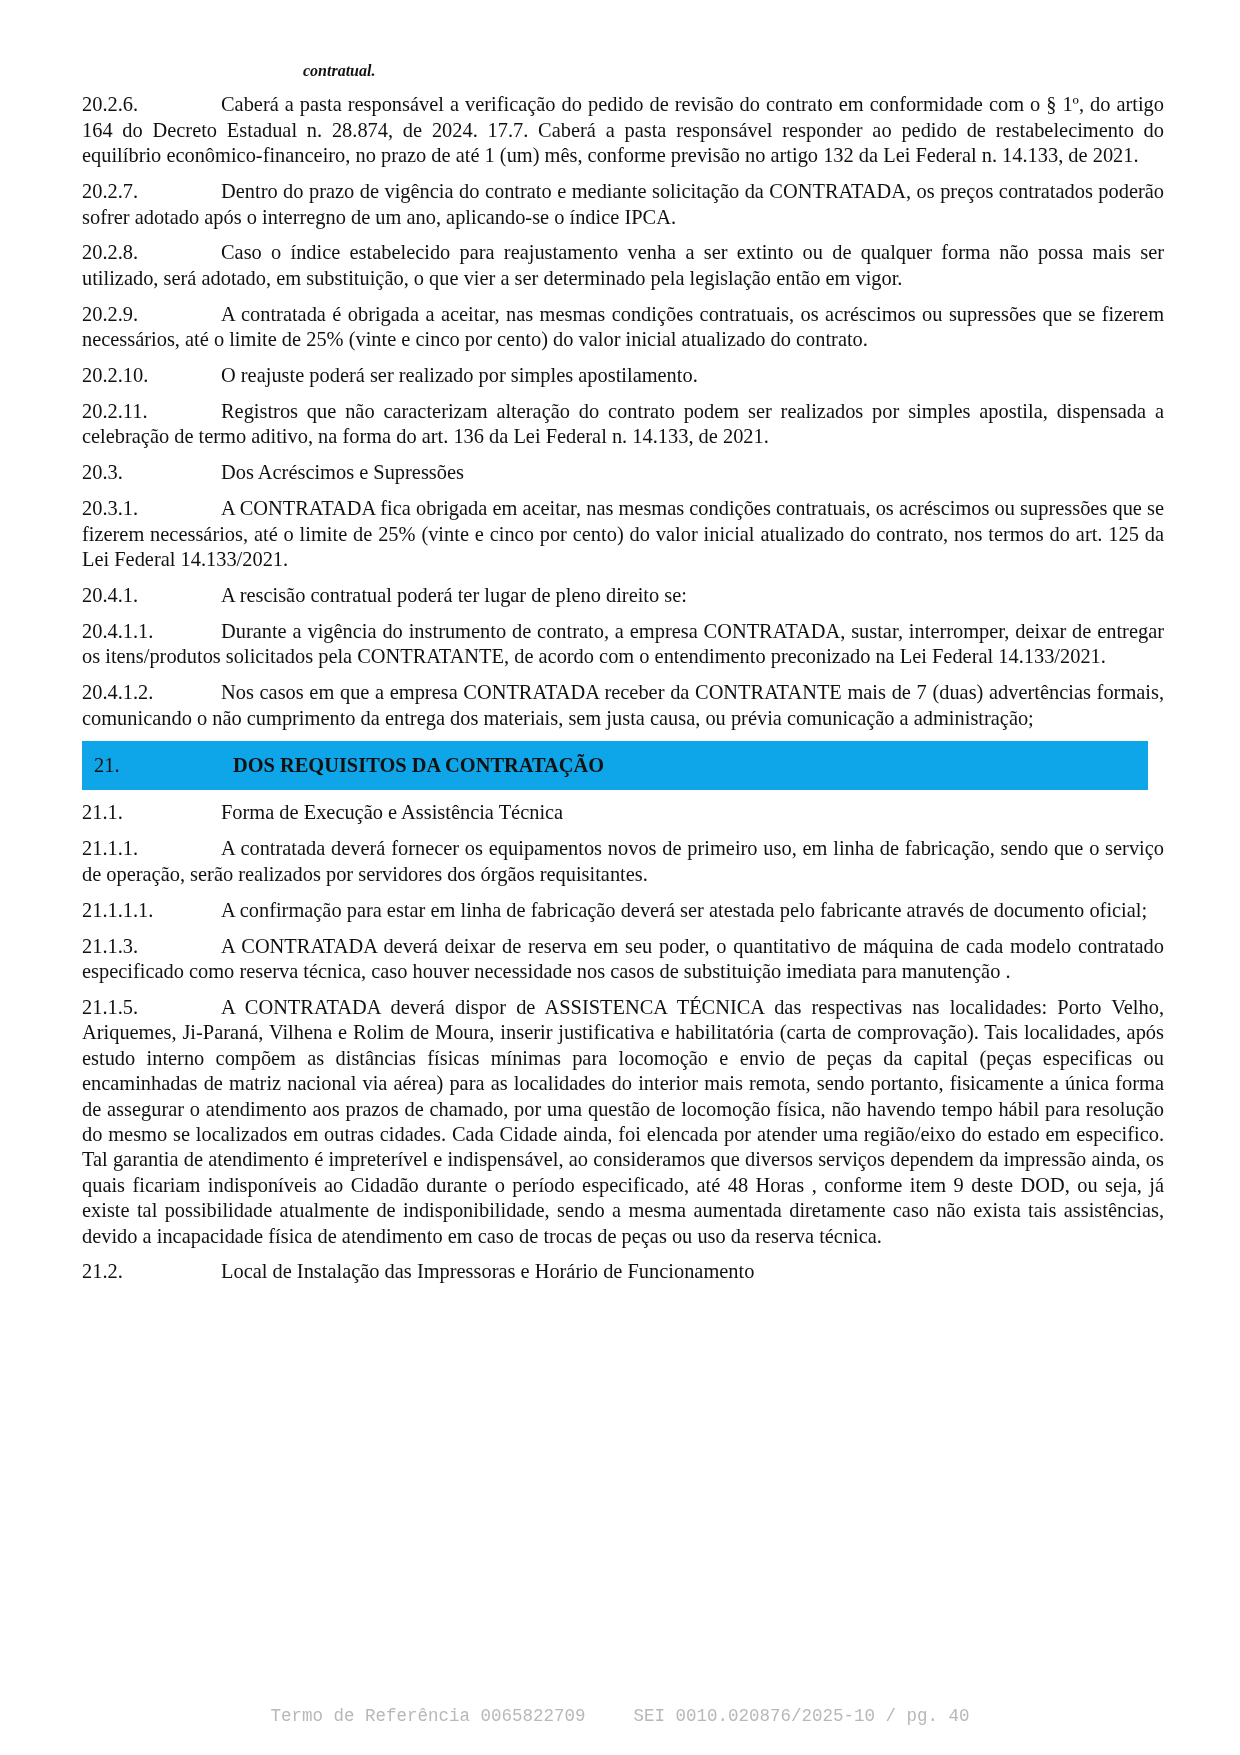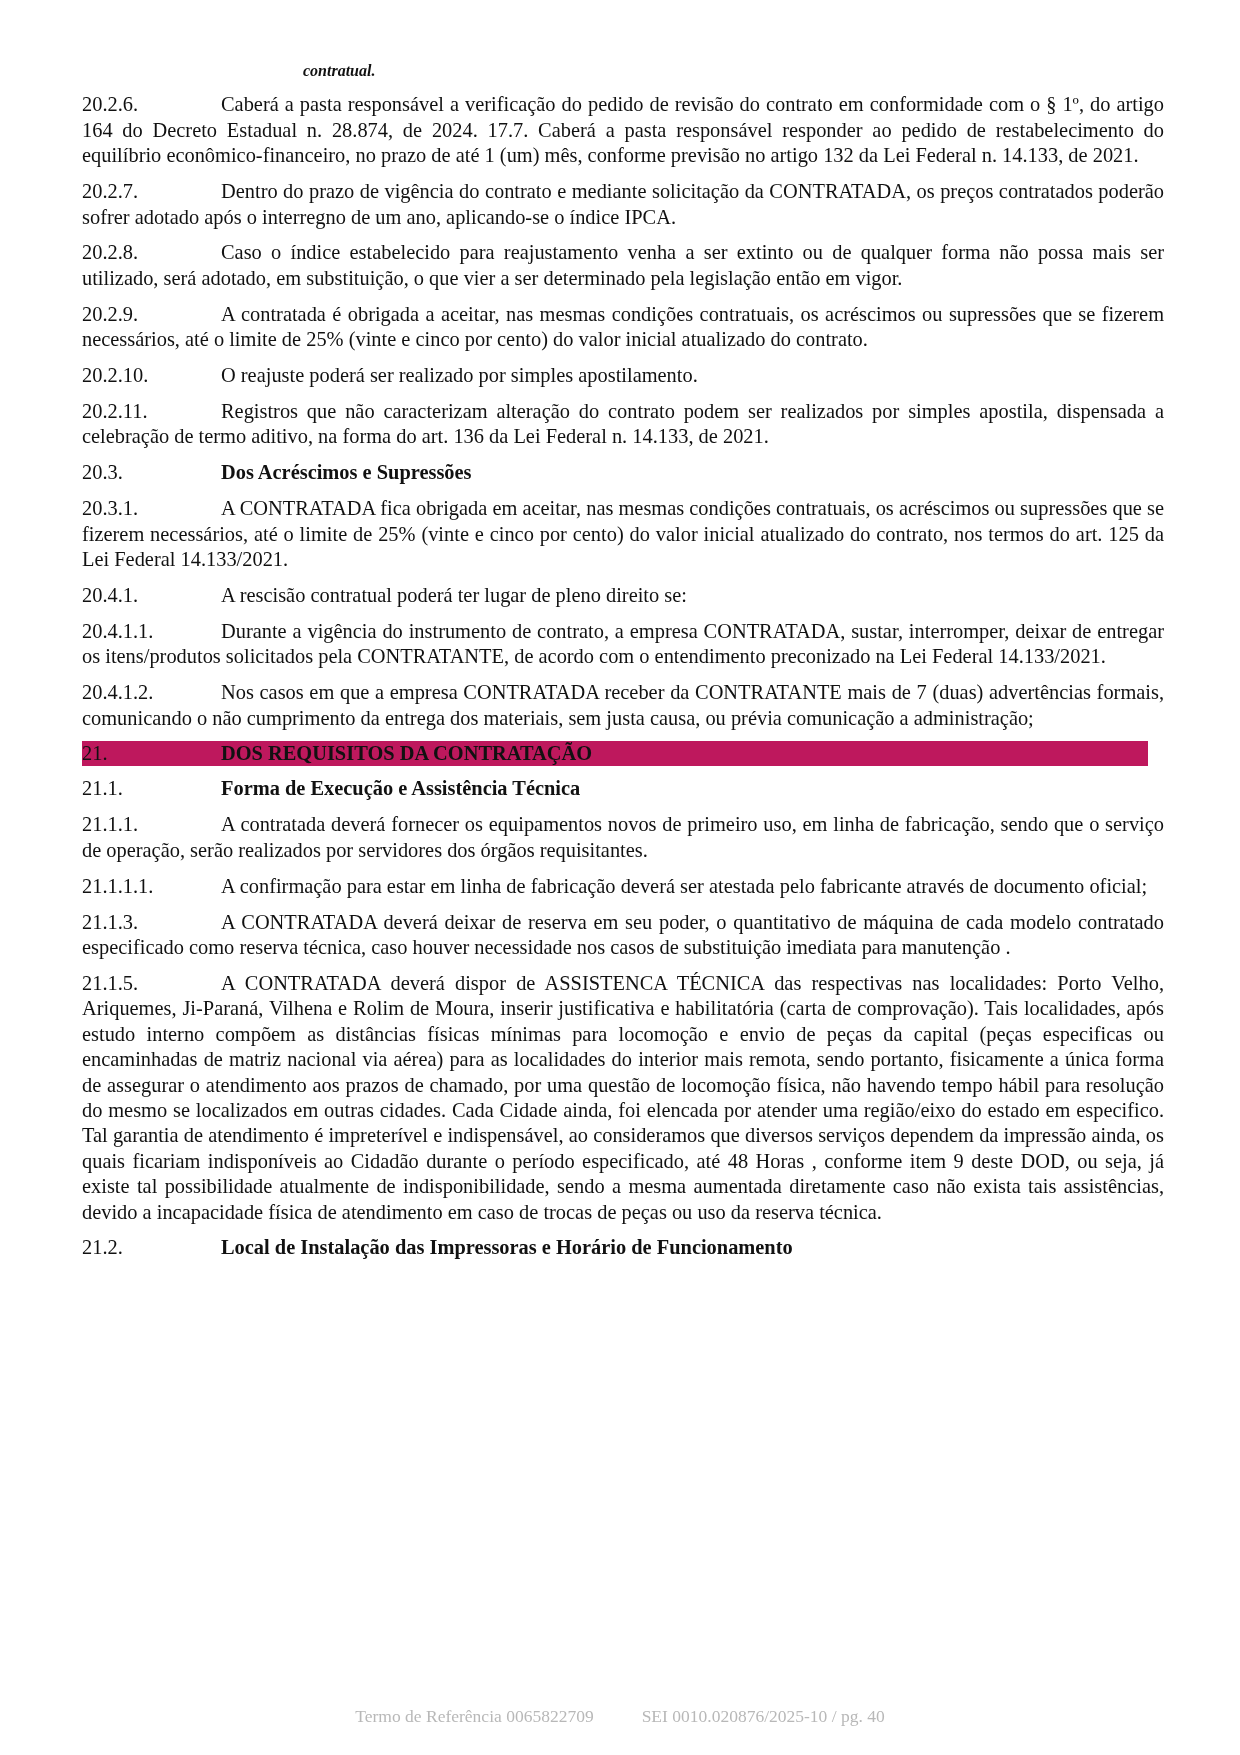--- a/index.html
+++ b/index.html
@@ -6,27 +6,27 @@
   body { width: 1240px; height: 1755px; position: relative; overflow: hidden; }
   .page {
     position: absolute; left: 82px; top: 58px; width: 1082px;
     font-family: "Liberation Serif", serif; font-size: 20.4px; line-height: 25.4px; color: #111;
   }
   .lead { font-style: italic; font-weight: bold; font-size: 16px; padding-left: 221px; margin: 0 0 9px 0; }
   .para { margin: 0 0 10.5px 0; text-align: justify; }
   .para .num { display: inline-block; width: 139px; }
   .title-row { margin: 0 0 10.5px 0; font-weight: normal; }
   .title-row .num { display: inline-block; width: 139px; }
-  .title-row .ttl { font-weight: bold; }
-  .section-bar { background: #be185d; margin: 0 16px 10px 0; padding: 0; height: 25px; }
+  .title-row .ttl { font-weight: normal; }
+  .section-bar { background: #0ea5e9; margin: 0 16px 10px 0; padding: 12px; height: 25px; }
   .section-bar .num { display: inline-block; width: 139px; }
   .section-bar .ttl { font-weight: bold; }
   .footer {
     position: absolute; top: 1706px; left: 0; width: 1240px; text-align: center;
-    font-family: Liberation Serif, serif; font-size: 17.5px; color: #b8b8b8;
+    font-family: Liberation Mono, monospace; font-size: 17.5px; color: #b8b8b8;
   }
   .footer span + span { margin-left: 48px; }
 </style>
 </head>
 <body>
 
 <div class="page">
   <p class="lead">contratual.</p>
 
   <div>

